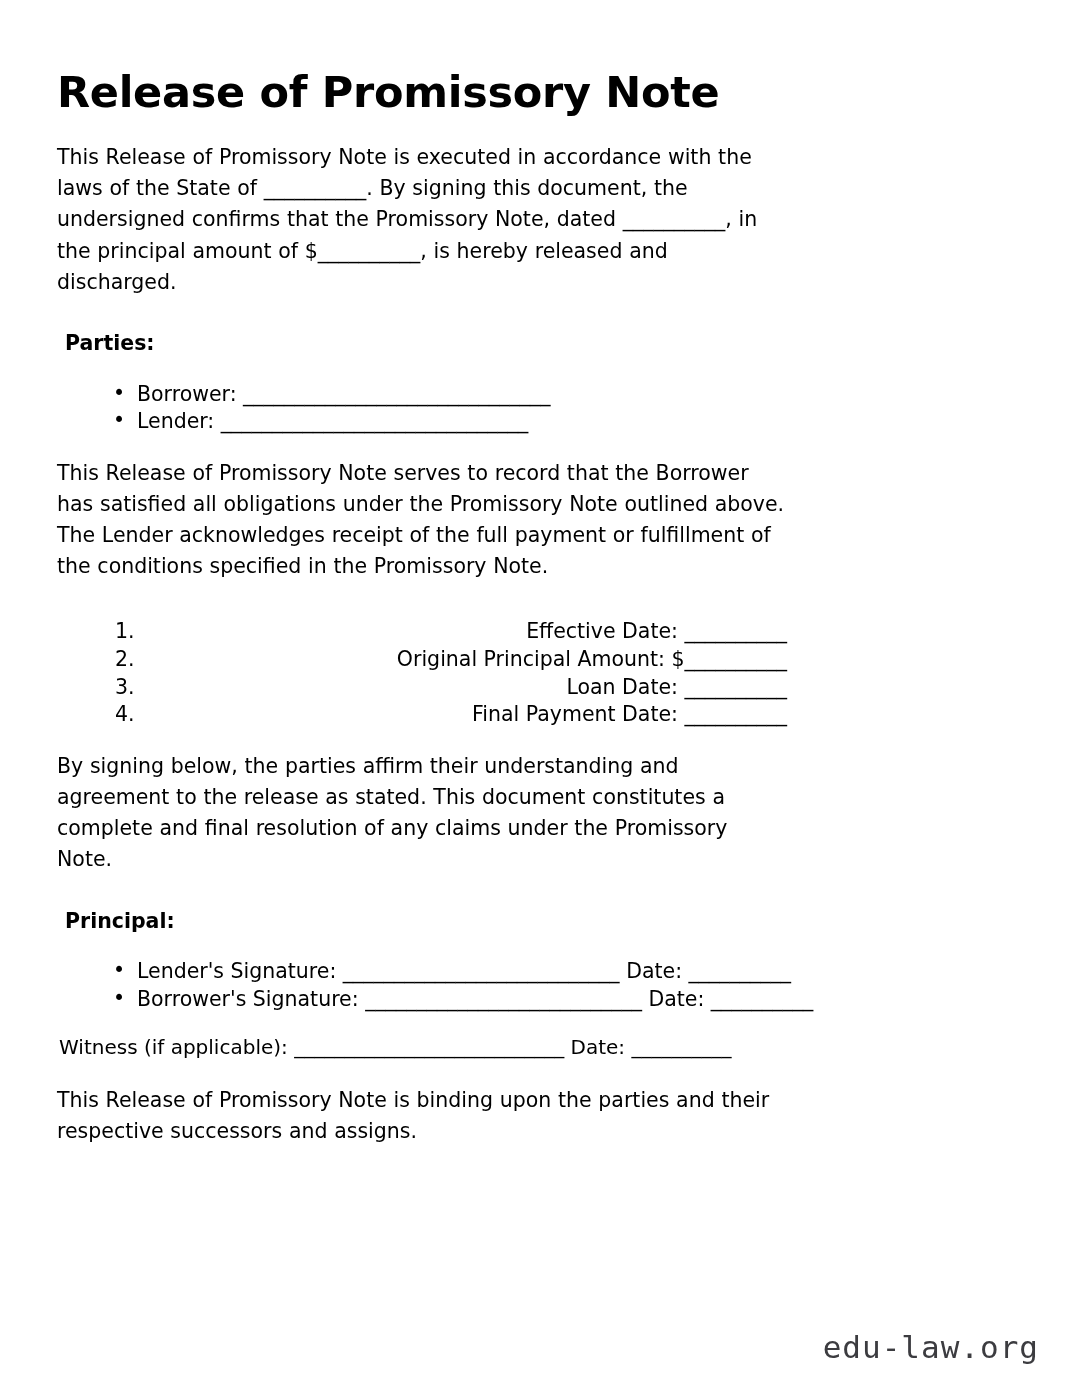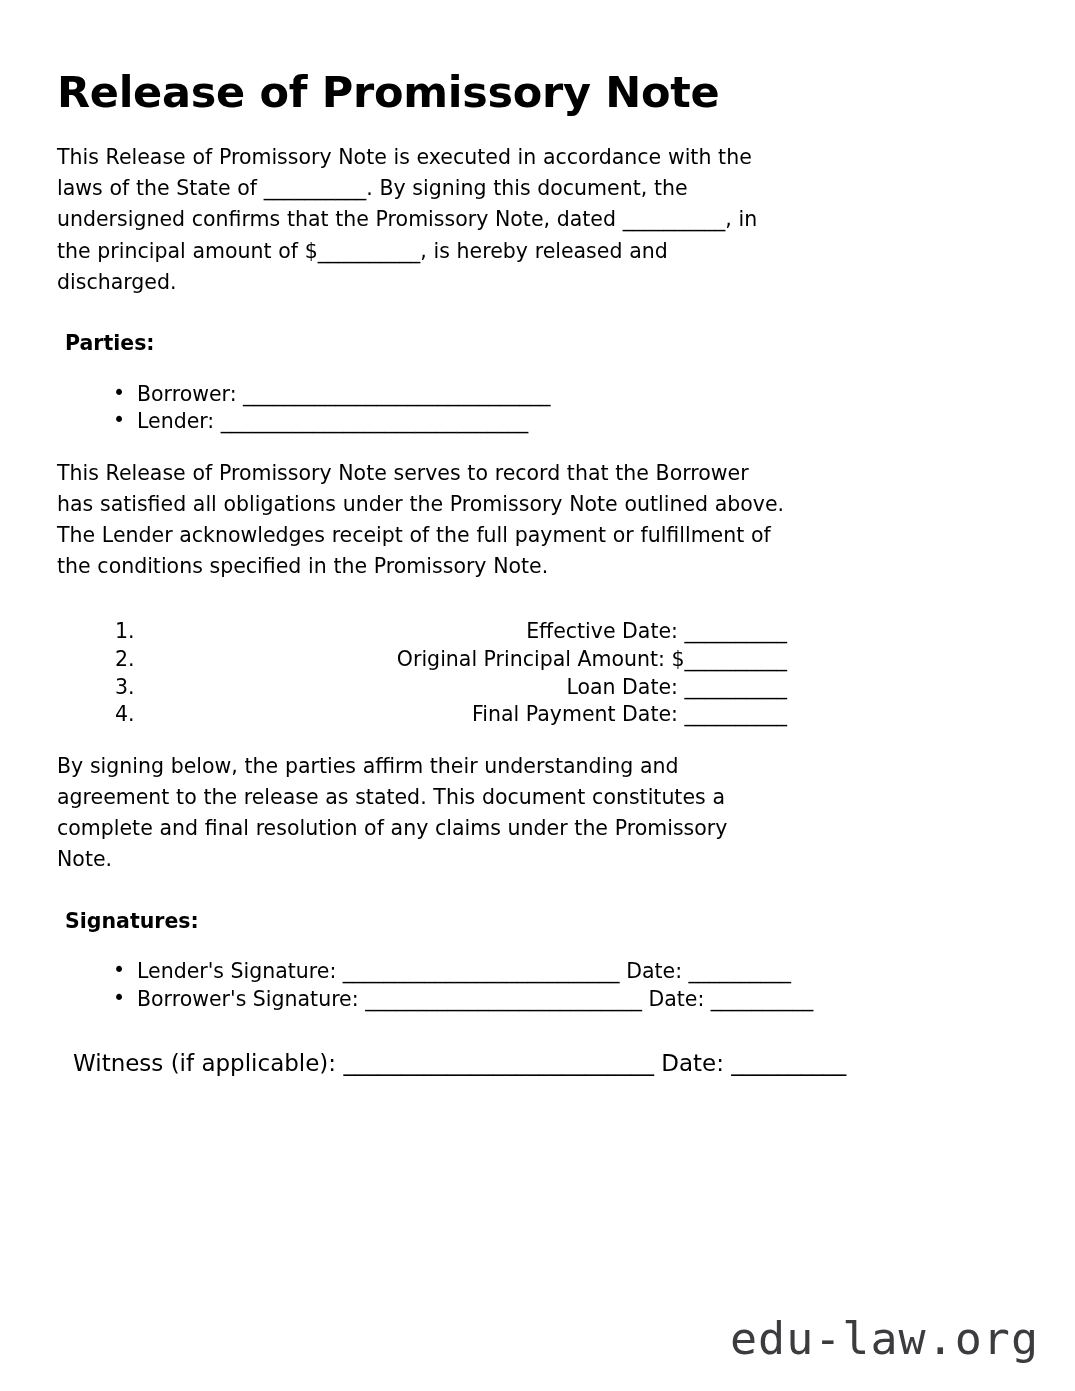--- a/index.html
+++ b/index.html
@@ -83,31 +83,31 @@
     counter-increment: termcount;
     white-space: nowrap;
   }
   ol.numbers > li::before {
     content: counter(termcount) ".";
     position: absolute;
     left: 0;
     top: 0;
   }
   .witness-line {
-    font-size: 23px;
+    font-size: 20px;
     line-height: 1.4;
-    margin: 16px;
+    margin: 2px;
     white-space: nowrap;
   }
   .watermark {
     position: absolute;
     right: 36px;
     bottom: 26px;
     font-family: "DejaVu Sans Mono", monospace;
-    font-size: 45px;
+    font-size: 31px;
     letter-spacing: 1px;
     color: #3c3c40;
     white-space: nowrap;
   }
 </style>
 </head>
 <body>
 
 <div class="page">
 
@@ -141,31 +141,32 @@
     <li>Loan Date: __________</li>
     <li>Final Payment Date: __________</li>
   </ol>
 
   <div class="block-gap"></div>
 
   <p class="para">By signing below, the parties affirm their understanding and agreement to the release as stated. This document constitutes a complete and final resolution of any claims under the Promissory Note.</p>
 
   <div class="block-gap"></div>
 
-  <h2 class="section-heading">Signatures:</h2>
+  <h2 class="section-heading">Principal:</h2>
 
   <div class="block-gap-xs"></div>
 
   <ul class="bullets">
     <li>Lender's Signature: ___________________________ Date: __________</li>
     <li>Borrower's Signature: ___________________________ Date: __________</li>
   </ul>
 
   <div class="block-gap-sm"></div>
 
   <p class="witness-line">Witness (if applicable): ___________________________ Date: __________</p>
 
   <div class="block-gap"></div>
 
+  <p class="para">This Release of Promissory Note is binding upon the parties and their respective successors and assigns.</p>
 
 </div>
 
 <div class="watermark">edu-law.org</div>
 
 </body></html>

